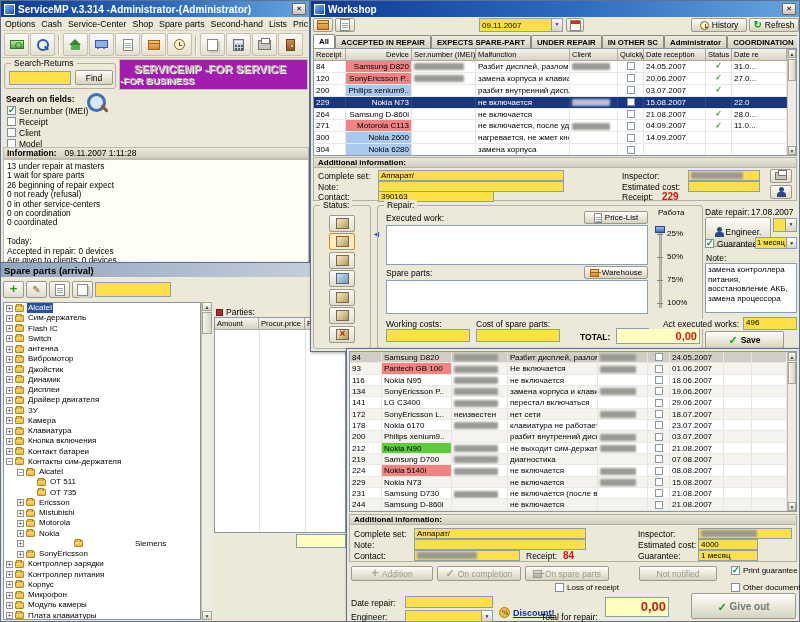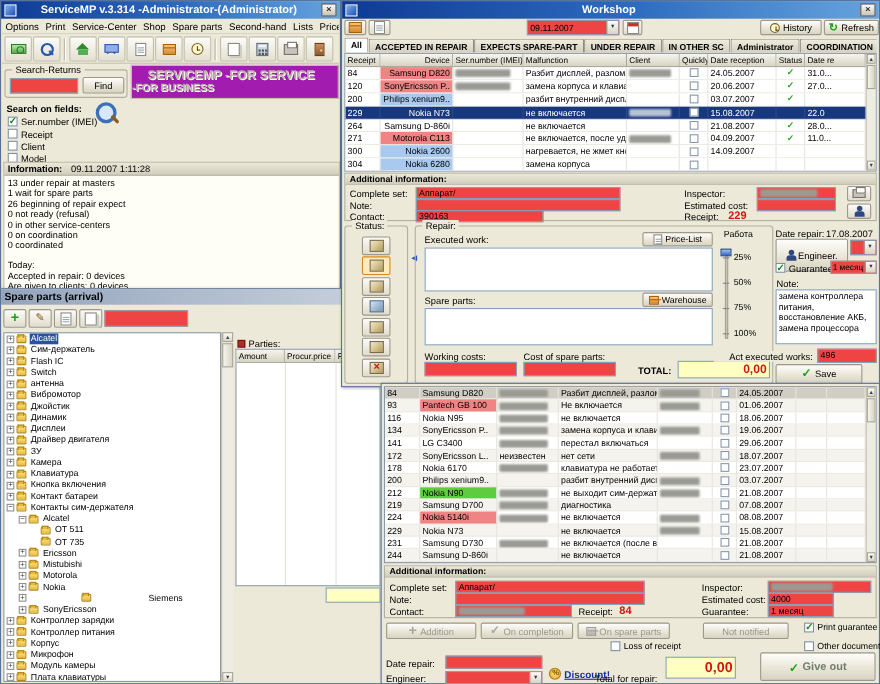--- a/index.html
+++ b/index.html
@@ -1,28 +1,28 @@
 <!DOCTYPE html>
 <html><head>
 <meta charset="utf-8">
 <style>
 *{margin:0;padding:0;box-sizing:border-box;font-family:"Liberation Sans",sans-serif;}
 html,body{width:800px;height:622px;overflow:hidden;}
 #screen{position:relative;width:800px;height:622px;background:#B8B4A8;font-size:9px;color:#000;}
 .abs{position:absolute;}
 .win{position:absolute;background:#ECE9D8;border:1px solid #5A7298;box-shadow:1px 1px 3px rgba(0,0,0,.35);}
 .titlebar{position:absolute;left:0;top:0;right:0;height:16px;background:linear-gradient(90deg,#0E3A94 0%,#2E6CC0 55%,#66A4DE 100%);color:#fff;display:flex;align-items:center;padding:0 3px;gap:3px;}
-.titlebar .ttext{font-size:10px;font-weight:bold;flex:1;white-space:nowrap;overflow:hidden;text-align:center;}
+.titlebar .ttext{font-size:10px;font-weight:bold;flex:1;white-space:nowrap;overflow:hidden;}
 .titlebar2{position:absolute;left:0;top:0;right:0;height:14px;background:linear-gradient(90deg,#93A4BC,#C9D2DE);color:#000;display:flex;align-items:center;padding:0 3px;gap:3px;}
 .titlebar2 .ttext{font-size:9.5px;font-weight:bold;flex:1;white-space:nowrap;overflow:hidden;}
 .appicon{width:11px;height:11px;background:linear-gradient(135deg,#7FB2F0,#1C50B0);border:1px solid #fff;flex:none;}
 .closebtn{width:14px;height:12px;background:linear-gradient(#FBFAF6,#C9C5B8);border:1px solid #6E6A5E;border-radius:1px;font-size:8px;line-height:10px;text-align:center;color:#222;flex:none;}
 .closebtn::before{content:"×";font-weight:bold;}
 .lab{position:absolute;font-size:8.5px;white-space:nowrap;}
-.field{position:absolute;background:#ef4444;border:1px solid #86A0B8;font-size:8px;line-height:9px;padding:0 2px;overflow:hidden;white-space:nowrap;}
+.field{position:absolute;background:#fde047;border:1px solid #86A0B8;font-size:8px;line-height:9px;padding:0 2px;overflow:hidden;white-space:nowrap;}
 .area{position:absolute;background:#fff;border:1px solid #86A0B8;font-size:8px;line-height:9.5px;padding:1px 2px;overflow:hidden;}
 .yellow{background:#FFFFC2 !important;color:#D01810;font-weight:bold;text-align:right;}
 .btn{position:absolute;display:flex;align-items:center;justify-content:center;gap:3px;background:linear-gradient(#FEFDFB,#E8E4D4 60%,#D8D4C4);border:1px solid #9C988C;border-radius:2px;font-size:8.5px;cursor:default;white-space:nowrap;overflow:hidden;}
 .btn.dis{color:#9A968C;}
 .panel{position:absolute;background:#ECE9D8;border:1px solid #B4B0A0;}
 .phdr{height:10px;background:linear-gradient(#ECE8D8,#D2CEBE);border-bottom:1px solid #B8B4A4;font-size:8px;font-weight:bold;padding:0 4px;line-height:10px;}
 .gbox{position:absolute;border:1px solid #B4B0A0;border-radius:3px;}
 .gbox>.glab{position:absolute;top:-6px;left:6px;background:#ECE9D8;padding:0 3px;font-size:8.5px;}
 .redval{color:#D01810;font-weight:bold;font-size:10px;}
 .blob{display:inline-block;height:7px;background:#9A9A94;border-radius:1px;filter:blur(1.2px);vertical-align:middle;}
@@ -144,21 +144,21 @@
 <div id="screen">
 
   <div class="win" id="main-win" style="left:0;top:0;width:310px;height:622px;z-index:1">
     <div class="titlebar">
       <span class="appicon"></span>
       <span class="ttext">ServiceMP v.3.314   -Administrator-(Administrator)</span>
       <span class="closebtn"></span>
     </div>
     <div id="menubar">
         <div class="menu-item">Options</div>
-        <div class="menu-item">Print</div>
+        <div class="menu-item">Cash</div>
         <div class="menu-item">Service-Center</div>
         <div class="menu-item">Shop</div>
         <div class="menu-item">Spare parts</div>
         <div class="menu-item">Second-hand</div>
         <div class="menu-item">Lists</div>
         <div class="menu-item">Price-list</div>
       </div>
     <div id="main-toolbar">
         <div class="tbtn">
           <span class="ic ic-cash"></span>
@@ -719,21 +719,21 @@
       <span class="cblab">Guarantee</span>
     </span>
     <span class="field" style="left:444px;top:236px;width:42px;height:12px;display:flex;padding:0">
       <span style="flex:1;font-size:7.5px;padding:0 1px;line-height:10px">1 месяц</span>
       <span class="dropbtn" style="line-height:10px">▼</span>
     </span>
     <span class="lab" style="left:395px;top:252px">Note:</span>
     <div class="area" style="left:394px;top:262px;width:92px;height:50px">замена контроллера питания, восстановление АКБ, замена процессора</div>
     <span class="lab" style="left:338px;top:318px;width:90px;text-align:right;background:#ECE9D8">Act executed works:</span>
     <div class="field" style="left:432px;top:316px;width:54px;height:13px">496</div>
-    <span class="btn" style="left:394px;top:330px;width:79px;height:18px;font-weight:normal">
+    <span class="btn" style="left:394px;top:330px;width:79px;height:18px;font-weight:bold">
         <span class="ic ic-check"></span>
         <span>Save</span>
       </span>
   </div>
 
   <div class="win" id="giveout-win" style="left:346px;top:348px;width:454px;height:274px;z-index:4">
     <div class="grid" id="grid2" style="left:2px;top:2px;width:448px;height:161px">
       <div class="gbody" id="g2body" style="margin-right:9px">
           <div class="g2row g2sel">
             <div class="gc b0">84</div>

